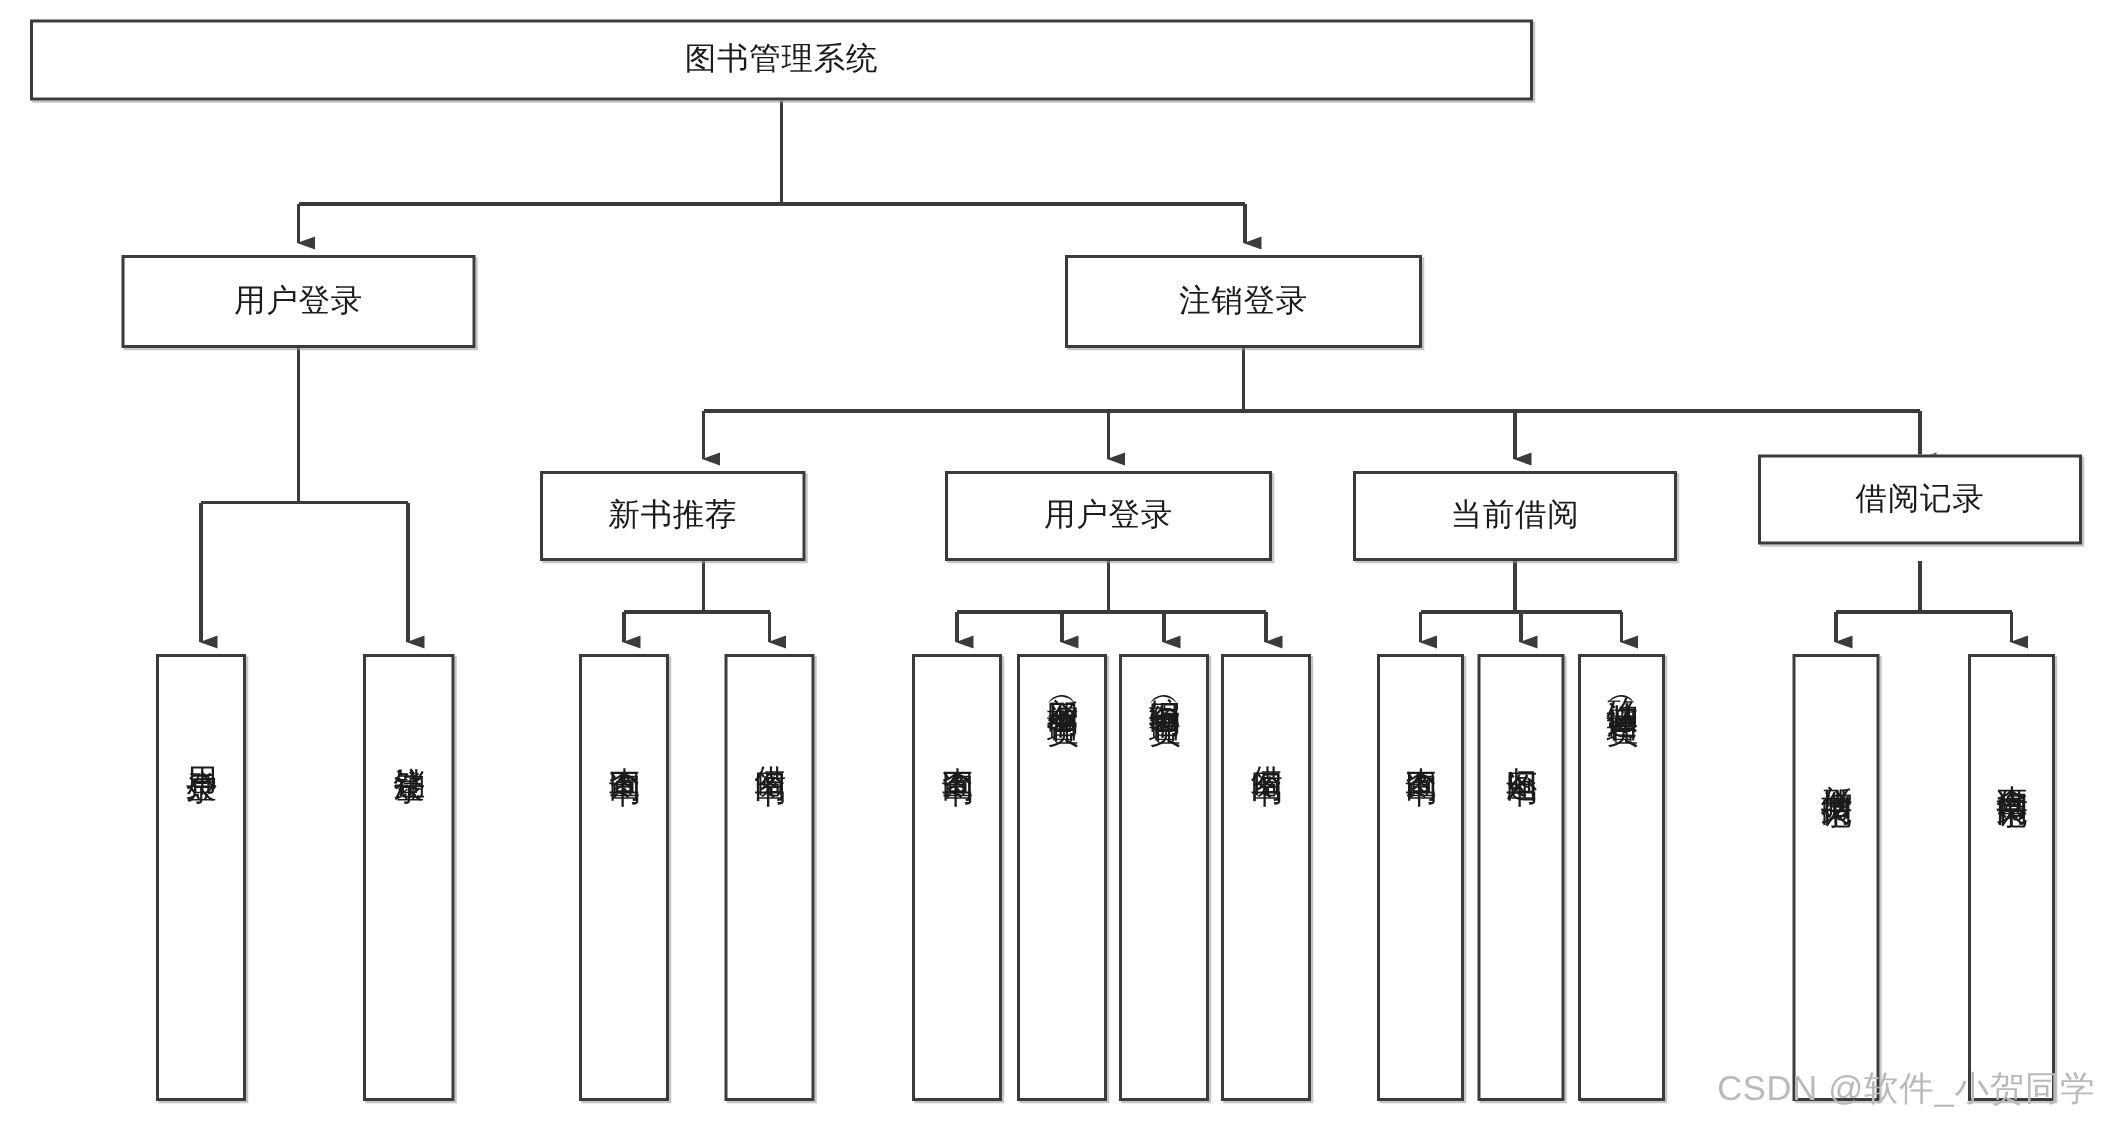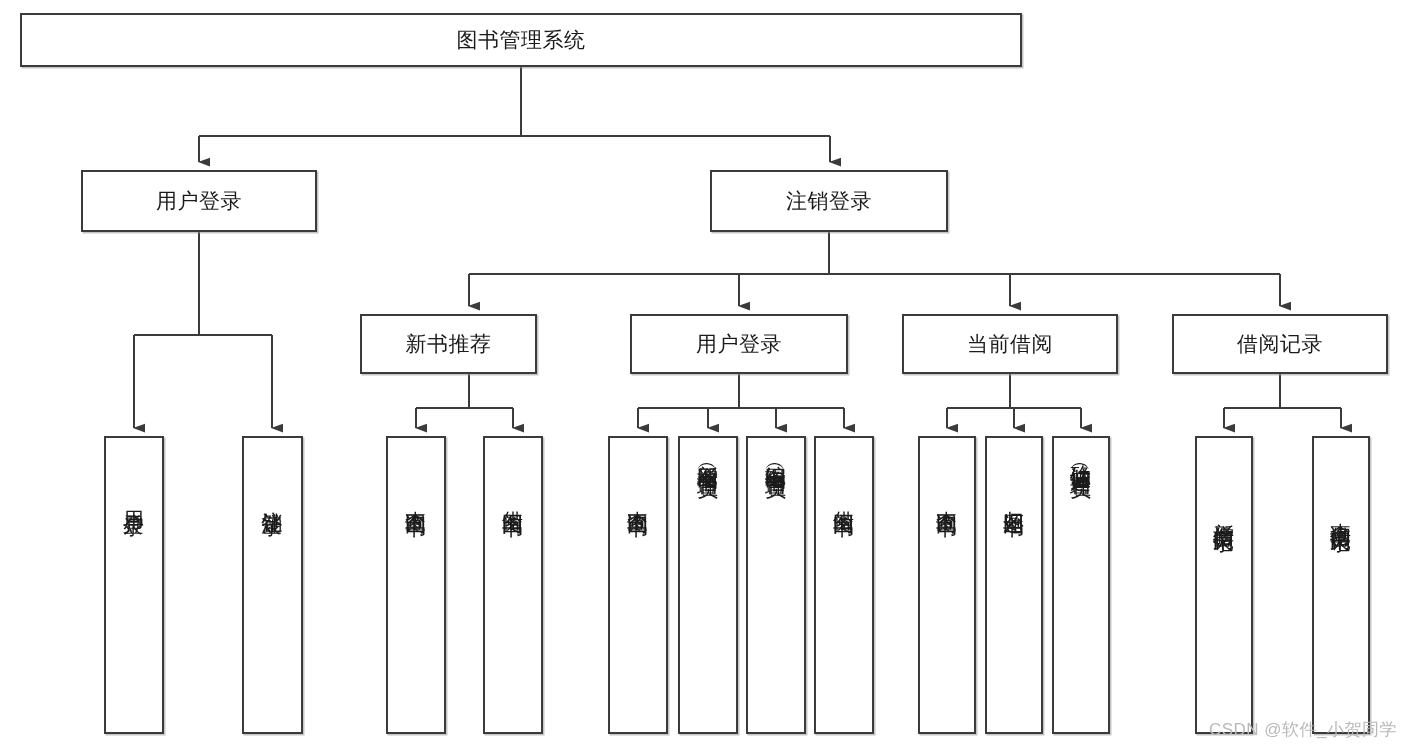--- a/index.html
+++ b/index.html
@@ -62,21 +62,21 @@
   .node.vert.mid .lbl {
     margin-top: 46px;
   }
   .node.vert.mid3 .lbl {
     margin-top: 58px;
   }
   .watermark {
     position: absolute;
     right: 8px;
     bottom: 6px;
-    font-size: 17px;
+    font-size: 23px;
     color: #b9b9b9;
     letter-spacing: 0.5px;
     white-space: nowrap;
   }
 </style>
 </head>
 <body>
 
 <div id="canvas">
 
@@ -143,21 +143,21 @@
 
   <div class="node horiz" style="left:340px;top:314px;width:177px;height:60px;margin-left:20px;">
     <span class="lbl">新书推荐</span>
   </div>
   <div class="node horiz" style="left:630px;top:314px;width:218px;height:60px;">
     <span class="lbl">用户登录</span>
   </div>
   <div class="node horiz" style="left:902px;top:314px;width:216px;height:60px;">
     <span class="lbl">当前借阅</span>
   </div>
-  <div class="node horiz" style="left:1172px;top:314px;width:216px;height:60px;">
+  <div class="node horiz" style="left:1172px;top:303px;width:216px;height:60px;">
     <span class="lbl">借阅记录</span>
   </div>
 
   <div class="node vert mid" style="left:104px;top:436px;width:60px;height:298px;">
     <span class="lbl">用户登录</span>
   </div>
   <div class="node vert mid" style="left:242px;top:436px;width:61px;height:298px;">
     <span class="lbl">注销登录</span>
   </div>
   <div class="node vert mid" style="left:386px;top:436px;width:60px;height:298px;">

